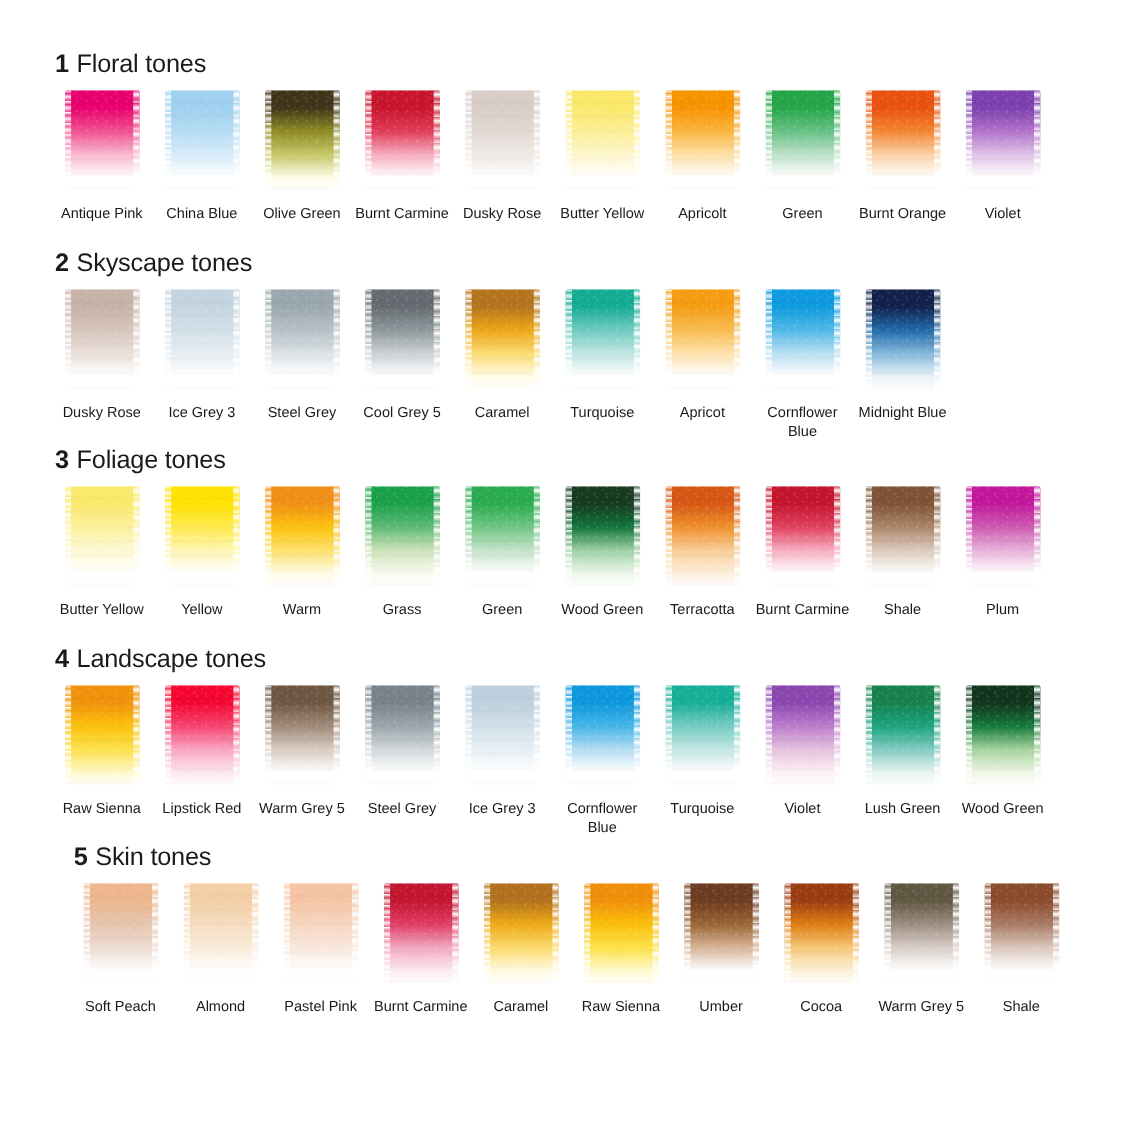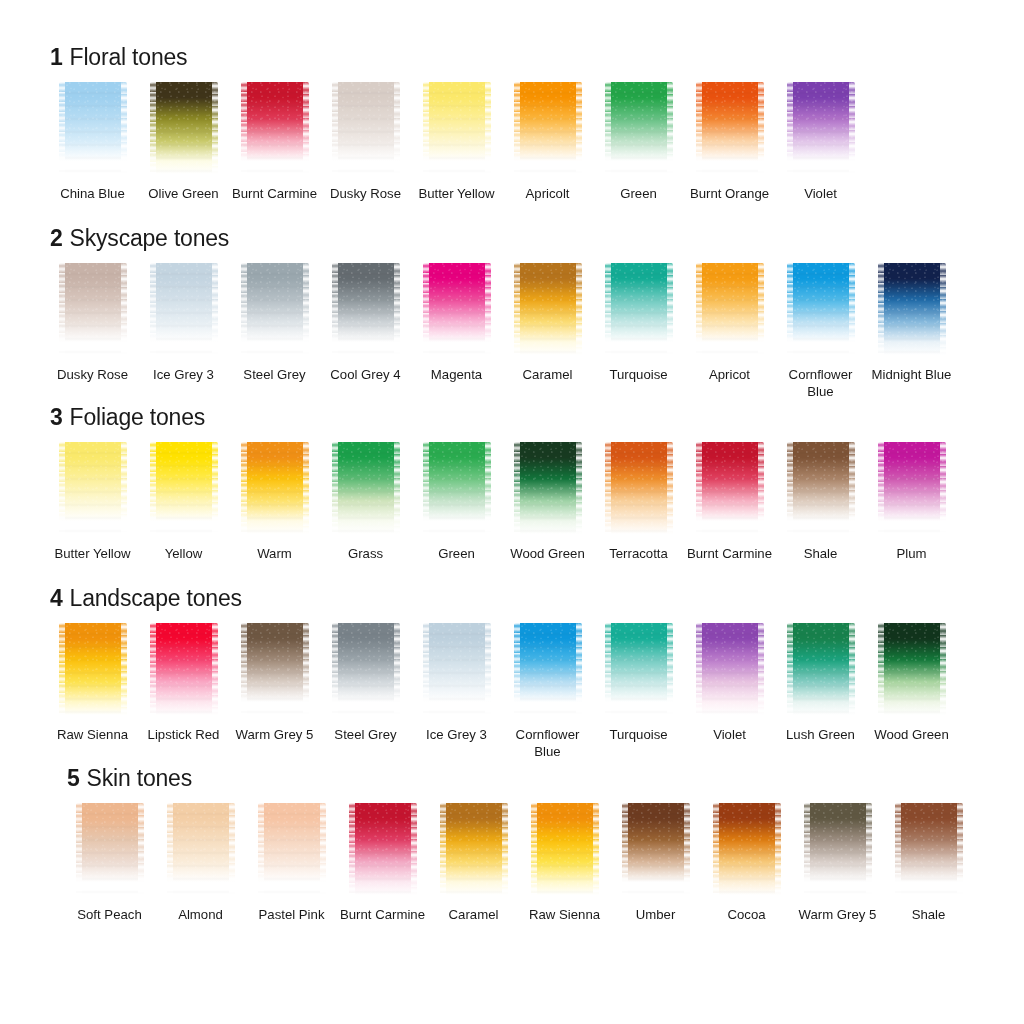--- a/index.html
+++ b/index.html
@@ -145,20 +145,30 @@
 </head>
 <body>
 
 <div id="chart-sheet">
 
 <section class="group" style="position: absolute; left: 0px; top: 46px; width: 1024px;">
       <h2 class="group-heading"><span class="group-num">1</span><span class="group-title">Floral tones</span></h2>
       <div class="swatch-row" style="margin-top: 13px;">
         <div class="swatch-cell">
           <div class="swatch">
+            <div class="paint" style="background: linear-gradient(rgb(232, 0, 110) 0%, rgb(232, 0, 110) 17%, rgb(240, 80, 143) 40%, rgb(249, 185, 209) 64%, rgb(255, 255, 255) 86%, rgb(255, 255, 255) 100%);"></div>
+            <div class="streaks"></div>
+            <div class="grain"></div>
+            <div class="edge-l"></div>
+            <div class="edge-r"></div>
+          </div>
+          <div class="swatch-label">Antique Pink</div>
+        </div>
+        <div class="swatch-cell">
+          <div class="swatch">
             <div class="paint" style="background: linear-gradient(rgb(158, 208, 239) 0%, rgb(158, 208, 239) 17%, rgb(182, 220, 243) 40%, rgb(214, 236, 249) 64%, rgb(255, 255, 255) 86%, rgb(255, 255, 255) 100%);"></div>
             <div class="streaks"></div>
             <div class="grain"></div>
             <div class="edge-l"></div>
             <div class="edge-r"></div>
           </div>
           <div class="swatch-label">China Blue</div>
         </div>
         <div class="swatch-cell">
           <div class="swatch">
@@ -276,31 +286,21 @@
           <div class="swatch-label">Steel Grey</div>
         </div>
         <div class="swatch-cell">
           <div class="swatch">
             <div class="paint" style="background: linear-gradient(rgb(100, 107, 112) 0%, rgb(100, 107, 112) 17%, rgb(142, 151, 156) 40%, rgb(204, 210, 214) 64%, rgb(255, 255, 255) 86%, rgb(255, 255, 255) 100%);"></div>
             <div class="streaks"></div>
             <div class="grain"></div>
             <div class="edge-l"></div>
             <div class="edge-r"></div>
           </div>
-          <div class="swatch-label">Cool Grey 4</div>
-        </div>
-        <div class="swatch-cell">
-          <div class="swatch">
-            <div class="paint" style="background: linear-gradient(rgb(230, 0, 126) 0%, rgb(230, 0, 126) 17%, rgb(238, 77, 156) 40%, rgb(248, 181, 213) 64%, rgb(255, 255, 255) 86%, rgb(255, 255, 255) 100%);"></div>
-            <div class="streaks"></div>
-            <div class="grain"></div>
-            <div class="edge-l"></div>
-            <div class="edge-r"></div>
-          </div>
-          <div class="swatch-label">Magenta</div>
+          <div class="swatch-label">Cool Grey 5</div>
         </div>
         <div class="swatch-cell">
           <div class="swatch">
             <div class="paint" style="background: linear-gradient(rgb(181, 115, 28) 0%, rgb(181, 115, 28) 17%, rgb(237, 165, 23) 40%, rgb(251, 220, 116) 64%, rgb(255, 251, 228) 86%, rgb(255, 255, 255) 100%);"></div>
             <div class="streaks"></div>
             <div class="grain"></div>
             <div class="edge-l"></div>
             <div class="edge-r"></div>
           </div>
           <div class="swatch-label">Caramel</div>

